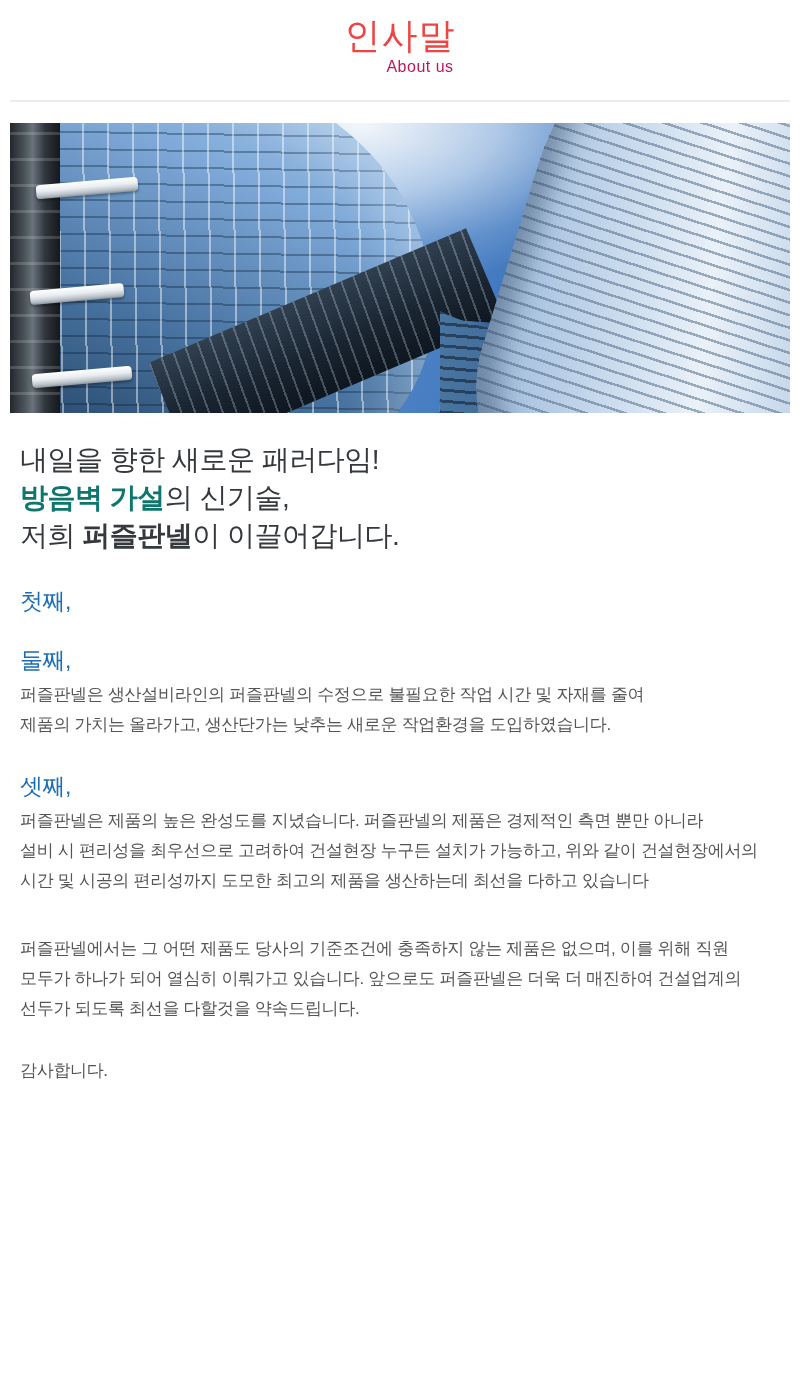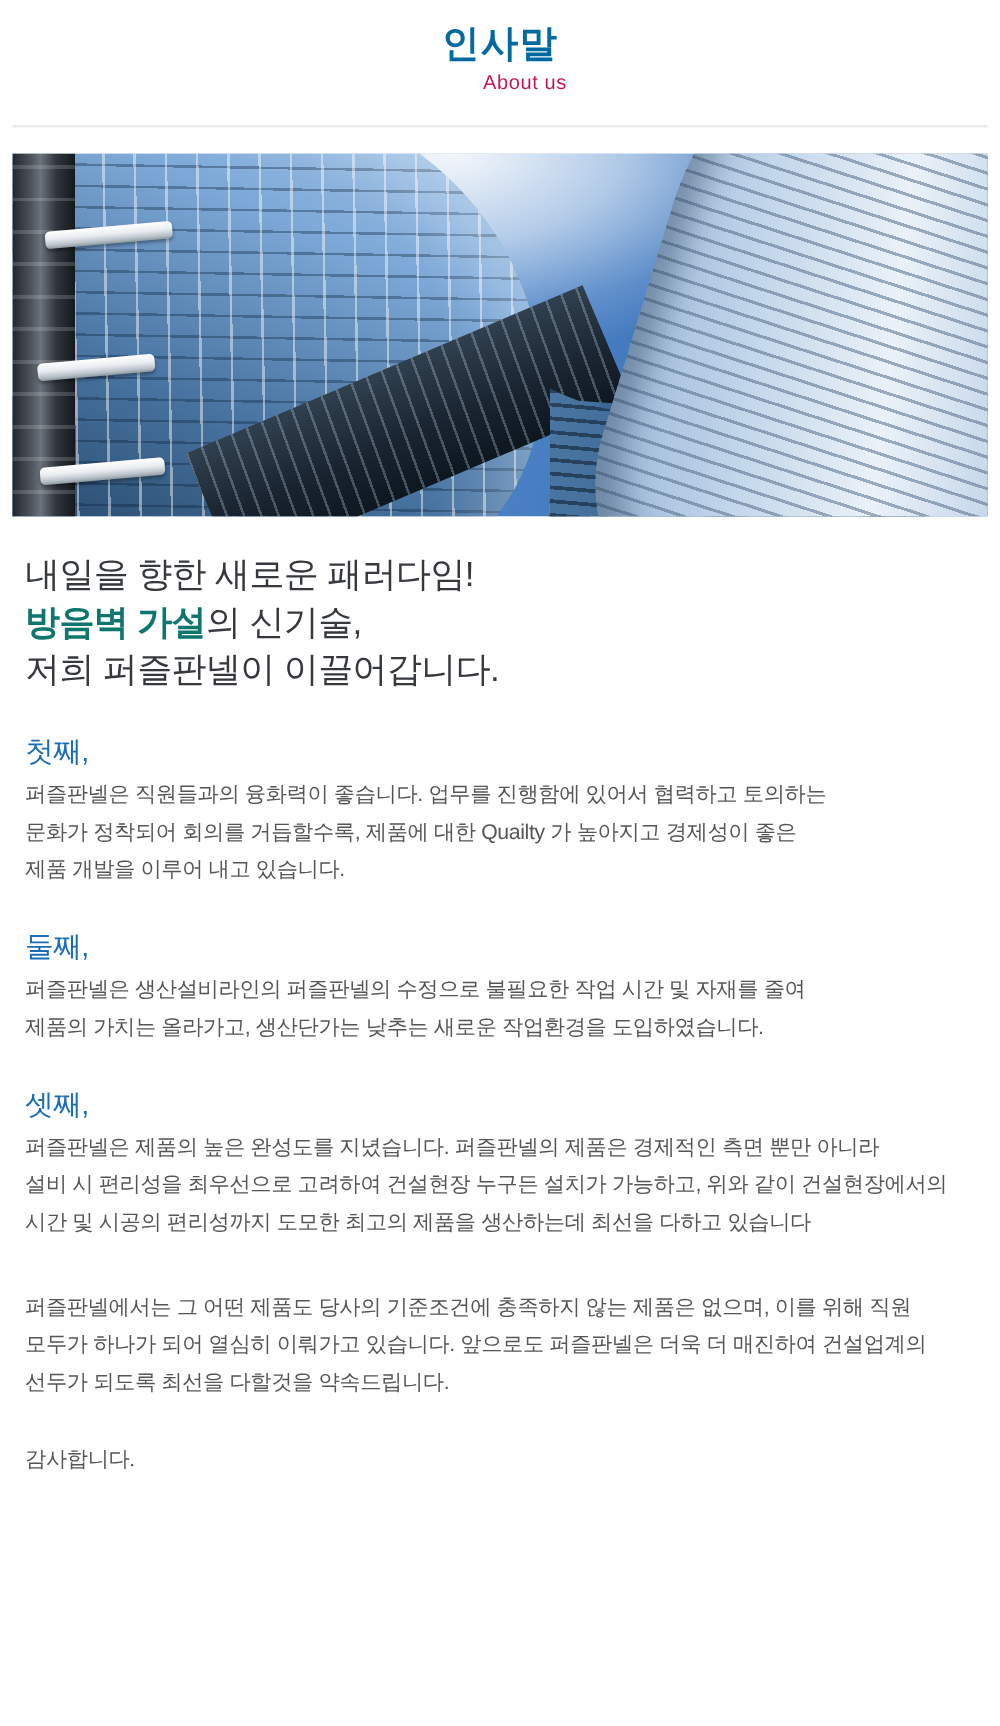--- a/index.html
+++ b/index.html
@@ -8,24 +8,24 @@
     width: 800px;
     font-family: "Liberation Sans", "DejaVu Sans", sans-serif;
     color: #555555;
   }
   .page { width: 800px; overflow: hidden; }
 
   
   .header { text-align: center; padding-top: 20px; }
   .page-title {
     margin: 0;
-    font-size: 30px;
+    font-size: 36px;
     line-height: 32px;
-    font-weight: 700;
-    color: #0369a1;
+    font-weight: 400;
+    color: #ef4444;
     letter-spacing: 1px;
   }
   .page-subtitle {
     margin: 5px 0 0;
     font-size: 16px;
     line-height: 20px;
     color: #be185d;
     letter-spacing: 0.5px;
     padding-left: 40px;
   }
@@ -114,21 +114,21 @@
   .content { padding: 0 10px 58px 20px; }
   .headline {
     margin: 28px 0 16px;
     font-size: 28px;
     line-height: 38px;
     font-weight: 400;
     color: #35383d;
     letter-spacing: -0.5px;
   }
   .headline .accent { color: #0f766e; font-weight: 700; }
-  .headline .bold { font-weight: 400; }
+  .headline .bold { font-weight: 700; }
 
   .paragraph {
     margin: 0;
     font-size: 17px;
     line-height: 30px;
     color: #555555;
     white-space: pre-line;
     letter-spacing: -0.3px;
   }
   .intro { margin-top: 26px; }
@@ -171,23 +171,20 @@
   <div class="content">
 
     <h2 class="headline">
       <span>내일을 향한 새로운 패러다임!</span><br>
       <span class="accent">방음벽 가설</span><span>의 신기술,</span><br>
       <span>저희 </span><span class="bold">퍼즐판넬</span><span>이 이끌어갑니다.</span>
     </h2>
 
 
     <h3 class="section-label">첫째,</h3>
-    <p class="paragraph">퍼즐판넬은 직원들과의 융화력이 좋습니다. 업무를 진행함에 있어서 협력하고 토의하는
- 문화가 정착되어 회의를 거듭할수록, 제품에 대한 Quailty 가 높아지고 경제성이 좋은
-제품 개발을 이루어 내고 있습니다.</p>
 
     <h3 class="section-label">둘째,</h3>
     <p class="paragraph">퍼즐판넬은 생산설비라인의 퍼즐판넬의 수정으로 불필요한 작업 시간 및 자재를 줄여
 제품의 가치는 올라가고, 생산단가는 낮추는 새로운 작업환경을 도입하였습니다.</p>
 
     <h3 class="section-label">셋째,</h3>
     <p class="paragraph">퍼즐판넬은 제품의 높은 완성도를 지녔습니다. 퍼즐판넬의 제품은 경제적인 측면 뿐만 아니라
 설비 시 편리성을 최우선으로 고려하여 건설현장 누구든 설치가 가능하고, 위와 같이 건설현장에서의
 시간 및 시공의 편리성까지 도모한 최고의 제품을 생산하는데 최선을 다하고 있습니다</p>
 

